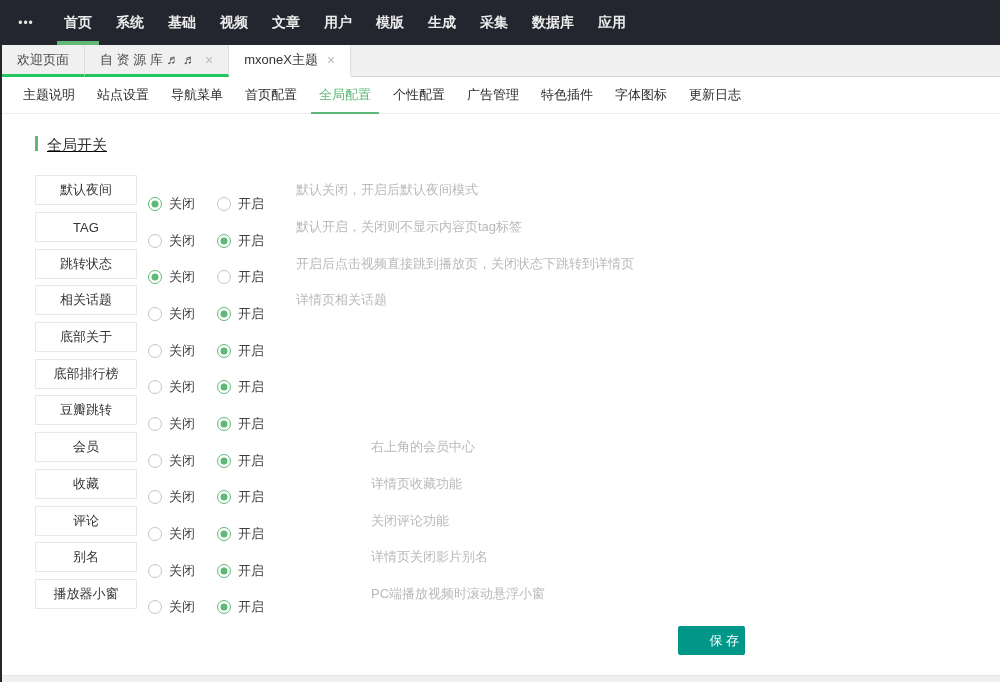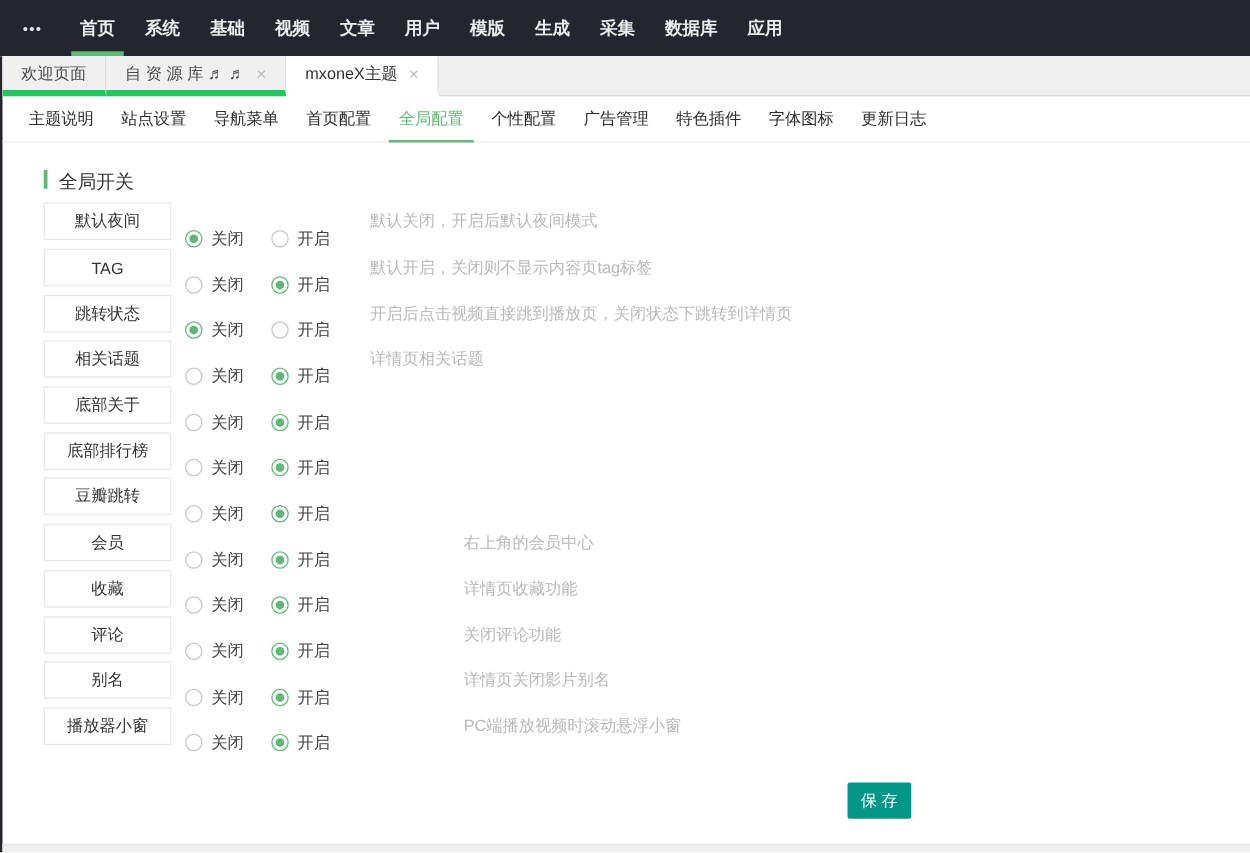--- a/index.html
+++ b/index.html
@@ -18,57 +18,57 @@
               color:#ececec; font-size:14px; position:relative; cursor:pointer; white-space:nowrap;font-weight:bold; }
   .nav-item.active::after { content:""; position:absolute; left:0; right:0; bottom:0;
               height:4px; background:#5FB878; }
   
   .below { position:absolute; top:45px; left:0; right:0; bottom:0;
            border-left:2px solid #23262e; background:#fff; }
   
   .tabstrip { height:32px; background:#f0f0f0; display:flex; align-items:stretch; }
   .tab { display:flex; align-items:center; gap:9px; padding:0 15px;
          font-size:13px; color:#4a4a4a; background:#f0f0f0;
-         border-right:1px solid #dedede; border-bottom:5px solid #22c55e;
+         border-right:1px solid #dedede; border-bottom:3px solid #22c55e;
          cursor:pointer; white-space:nowrap; }
   .tab.active { background:#fff; border-bottom-color:#fff; color:#333; }
   .tab-fill { flex:1; border-bottom:1px solid #d8d8d8; }
   .close-x { color:#b9b9b9; font-size:14px; line-height:1; }
   
   .subnav { height:37px; display:flex; align-items:stretch; padding-left:10px;
             border-bottom:1px solid #ececec; }
   .subtab { display:flex; align-items:center; padding:0 10px; margin:0 1px;
             font-size:13px; color:#2d2d2d; position:relative; cursor:pointer; white-space:nowrap; }
   .subtab.active { color:#5FB878; }
   .subtab.active::after { content:""; position:absolute; bottom:-1px; left:2px; right:2px;
             height:2px; background:#5FB878; }
   
   .content { padding:22px 0 0 33px; }
-  .section-title { display:flex; align-items:flex-start; margin-bottom:5px; height:18px; }
+  .section-title { display:flex; align-items:flex-start; margin-bottom:18px; height:18px;text-decoration:underline; }
   .green-bar { width:3px; height:15px; background:#5FB878; margin-right:9px; }
   .title-text { font-size:15px; color:#333; }
   .row { display:flex; align-items:center; height:36.7px; }
   .label-box { width:102px; height:30px; border:1px solid #e8e8e8; background:#fff;
                display:flex; align-items:center; justify-content:center;
                font-size:13px; color:#333; text-align:center; white-space:nowrap; overflow:hidden; }
   .radios { display:flex; align-items:center; margin-left:11px; }
   .radio { display:flex; align-items:center; width:69px; cursor:pointer;margin-top:27px; }
   .circle { width:14px; height:14px; border:1px solid #c6c6c6; border-radius:50%;
             margin-right:7px; position:relative; background:#fff; flex:0 0 auto; }
   .circle.selected { border-color:#5FB878; }
   .circle.selected::after { content:""; position:absolute; width:7px; height:7px;
             border-radius:50%; background:#5FB878; top:50%; left:50%;
             transform:translate(-50%,-50%); }
   .radio-label { font-size:13px; color:#404040; }
   .desc { font-size:13px; color:#b9b9b9; margin-left:10px; white-space:nowrap; }
   .desc.far { margin-left:85px; }
   
-  .save-btn { position:absolute; left:678px; top:626px; width:51px; height:29px;
+  .save-btn { position:absolute; left:678px; top:626px; width:67px; height:29px;
               background:#009688; color:#fff; border:none; border-radius:2px;
-              font-size:13px; font-family:inherit; cursor:pointer; white-space:nowrap; }
+              font-size:13px; font-family:inherit; cursor:pointer; white-space:nowrap;text-align:right; }
   .bottom-strip { position:absolute; left:0; right:0; bottom:0; height:7px;
               background:#f0f0f0; border-top:1px solid #e3e3e3; }
 </style>
 </head>
 <body>
 
 <div class="topbar">
   <div class="more">•••</div>
   <div class="nav">
       <div class="nav-item active">首页</div>

